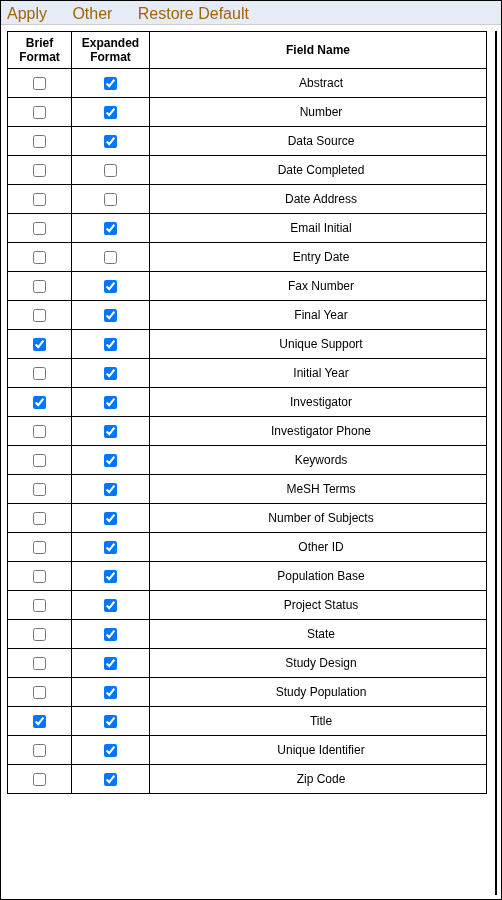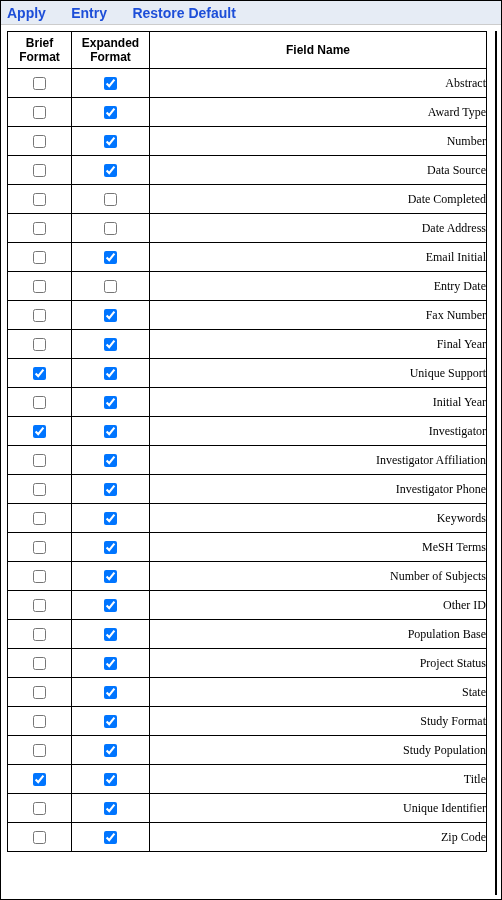--- a/index.html
+++ b/index.html
@@ -18,24 +18,24 @@
     overflow: hidden;
     position: relative;
   }
   .toolbar {
     background: #e6ecf5;
     padding: 4px 6px;
     border-bottom: 1px solid #ccc;
     height: 24px;
   }
   .toolbar a {
-    color: #1d4ed8;
-    font-weight: bold;
+    color: #a16207;
+    font-weight: normal;
     text-decoration: none;
-    font-size: 14px;
+    font-size: 16px;
     margin-right: 22px;
   }
   .content-wrap {
     padding: 6px 10px 6px 6px;
     height: 872px;
     overflow: hidden;
   }
   table.grid {
     border-collapse: collapse;
     width: 480px;
@@ -53,24 +53,24 @@
     padding: 4px 2px;
     background: #fff;
   }
   table.grid th.col-brief { width: 64px; }
   table.grid th.col-exp { width: 78px; }
   table.grid td.cb-cell {
     text-align: center;
     height: 29px;
   }
   table.grid td.name-cell {
-    text-align: right;
+    text-align: center;
     padding-left: 6px;
     font-size: 12px;
-    font-family: Liberation Serif, serif;
+    font-family: Liberation Sans, sans-serif;
   }
   input.cbx {
     width: 13px;
     height: 13px;
     margin: 0;
     vertical-align: middle;
   }
   .right-scroll-edge {
     position: absolute;
     right: 4px;
@@ -79,21 +79,21 @@
     width: 2px;
     background: #000;
   }
 </style>
 </head>
 <body>
 
 <div class="outer-border">
   <div class="toolbar">
     <a href="#">Apply</a>
-    <a href="#">Entry</a>
+    <a href="#">Other</a>
     <a href="#">Restore Default</a>
   </div>
 
   <div class="content-wrap">
     <table class="grid">
       <thead>
         <tr>
           <th class="col-brief">Brief Format</th>
           <th class="col-exp">Expanded Format</th>
           <th>Field Name</th>
@@ -101,25 +101,20 @@
       </thead>
       <tbody id="rows-body">
           <tr>
             <td class="cb-cell"><input type="checkbox" class="cbx" style=""></td>
             <td class="cb-cell"><input type="checkbox" class="cbx" checked="" style=""></td>
             <td class="name-cell">Abstract</td>
           </tr>
           <tr>
             <td class="cb-cell"><input type="checkbox" class="cbx" style=""></td>
             <td class="cb-cell"><input type="checkbox" class="cbx" checked="" style=""></td>
-            <td class="name-cell">Award Type</td>
-          </tr>
-          <tr>
-            <td class="cb-cell"><input type="checkbox" class="cbx" style=""></td>
-            <td class="cb-cell"><input type="checkbox" class="cbx" checked="" style=""></td>
             <td class="name-cell">Number</td>
           </tr>
           <tr>
             <td class="cb-cell"><input type="checkbox" class="cbx" style=""></td>
             <td class="cb-cell"><input type="checkbox" class="cbx" checked="" style=""></td>
             <td class="name-cell">Data Source</td>
           </tr>
           <tr>
             <td class="cb-cell"><input type="checkbox" class="cbx" style=""></td>
             <td class="cb-cell"><input type="checkbox" class="cbx" style=""></td>
@@ -161,25 +156,20 @@
             <td class="name-cell">Initial Year</td>
           </tr>
           <tr>
             <td class="cb-cell"><input type="checkbox" class="cbx" checked="" style=""></td>
             <td class="cb-cell"><input type="checkbox" class="cbx" checked="" style=""></td>
             <td class="name-cell">Investigator</td>
           </tr>
           <tr>
             <td class="cb-cell"><input type="checkbox" class="cbx" style=""></td>
             <td class="cb-cell"><input type="checkbox" class="cbx" checked="" style=""></td>
-            <td class="name-cell">Investigator Affiliation</td>
-          </tr>
-          <tr>
-            <td class="cb-cell"><input type="checkbox" class="cbx" style=""></td>
-            <td class="cb-cell"><input type="checkbox" class="cbx" checked="" style=""></td>
             <td class="name-cell">Investigator Phone</td>
           </tr>
           <tr>
             <td class="cb-cell"><input type="checkbox" class="cbx" style=""></td>
             <td class="cb-cell"><input type="checkbox" class="cbx" checked="" style=""></td>
             <td class="name-cell">Keywords</td>
           </tr>
           <tr>
             <td class="cb-cell"><input type="checkbox" class="cbx" style=""></td>
             <td class="cb-cell"><input type="checkbox" class="cbx" checked="" style=""></td>
@@ -206,21 +196,21 @@
             <td class="name-cell">Project Status</td>
           </tr>
           <tr>
             <td class="cb-cell"><input type="checkbox" class="cbx" style=""></td>
             <td class="cb-cell"><input type="checkbox" class="cbx" checked="" style=""></td>
             <td class="name-cell">State</td>
           </tr>
           <tr>
             <td class="cb-cell"><input type="checkbox" class="cbx" style=""></td>
             <td class="cb-cell"><input type="checkbox" class="cbx" checked="" style=""></td>
-            <td class="name-cell">Study Format</td>
+            <td class="name-cell">Study Design</td>
           </tr>
           <tr>
             <td class="cb-cell"><input type="checkbox" class="cbx" style=""></td>
             <td class="cb-cell"><input type="checkbox" class="cbx" checked="" style=""></td>
             <td class="name-cell">Study Population</td>
           </tr>
           <tr>
             <td class="cb-cell"><input type="checkbox" class="cbx" checked="" style=""></td>
             <td class="cb-cell"><input type="checkbox" class="cbx" checked="" style=""></td>
             <td class="name-cell">Title</td>

